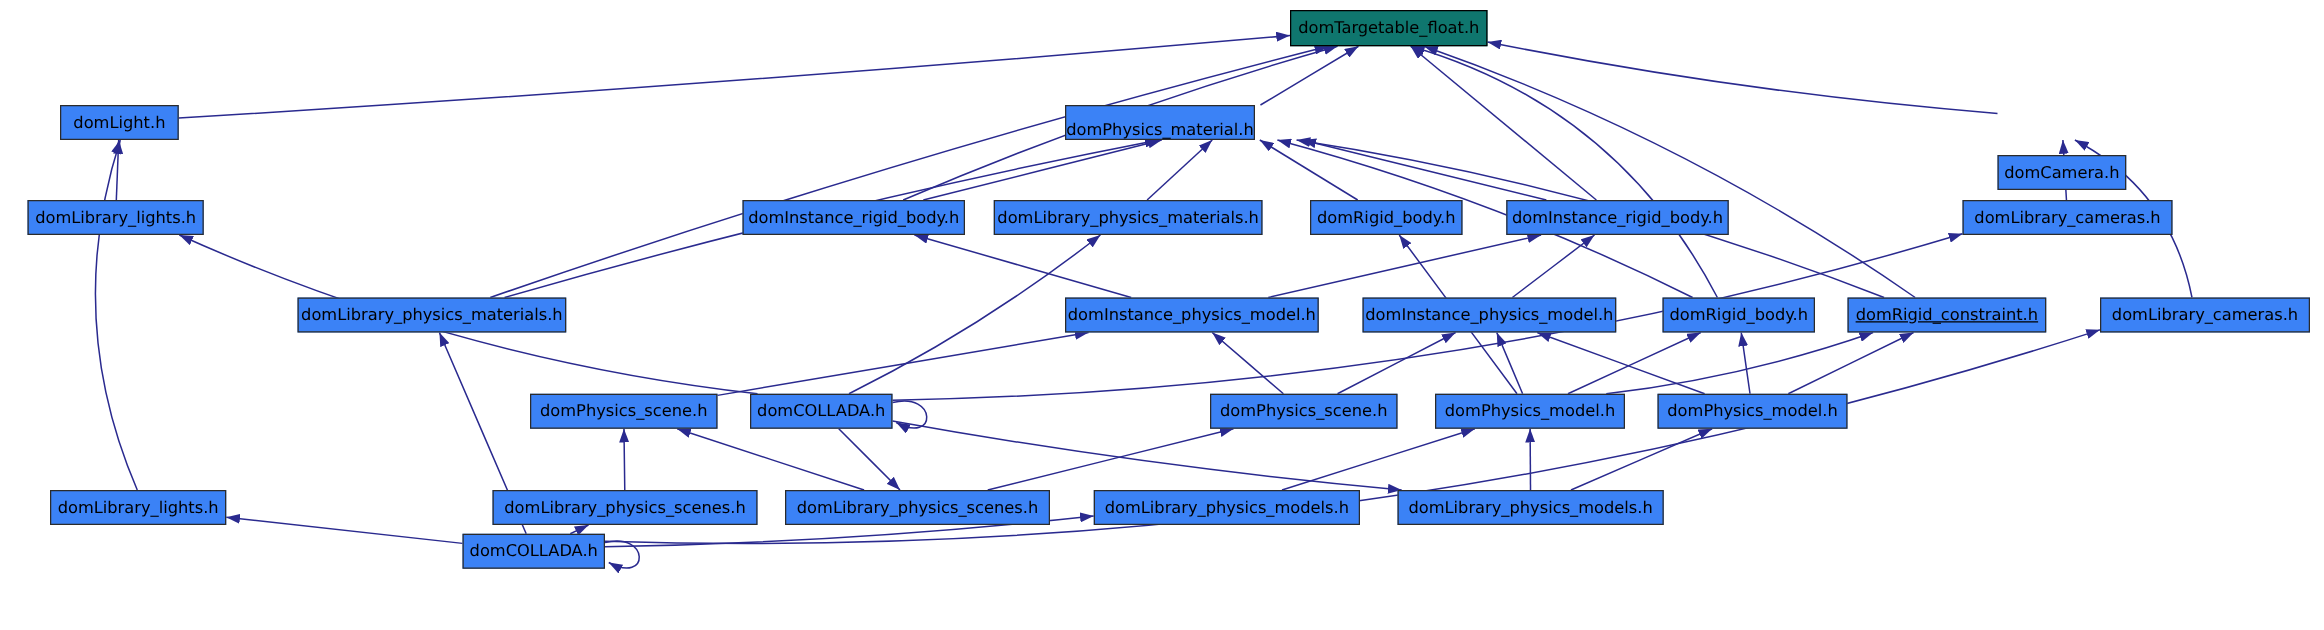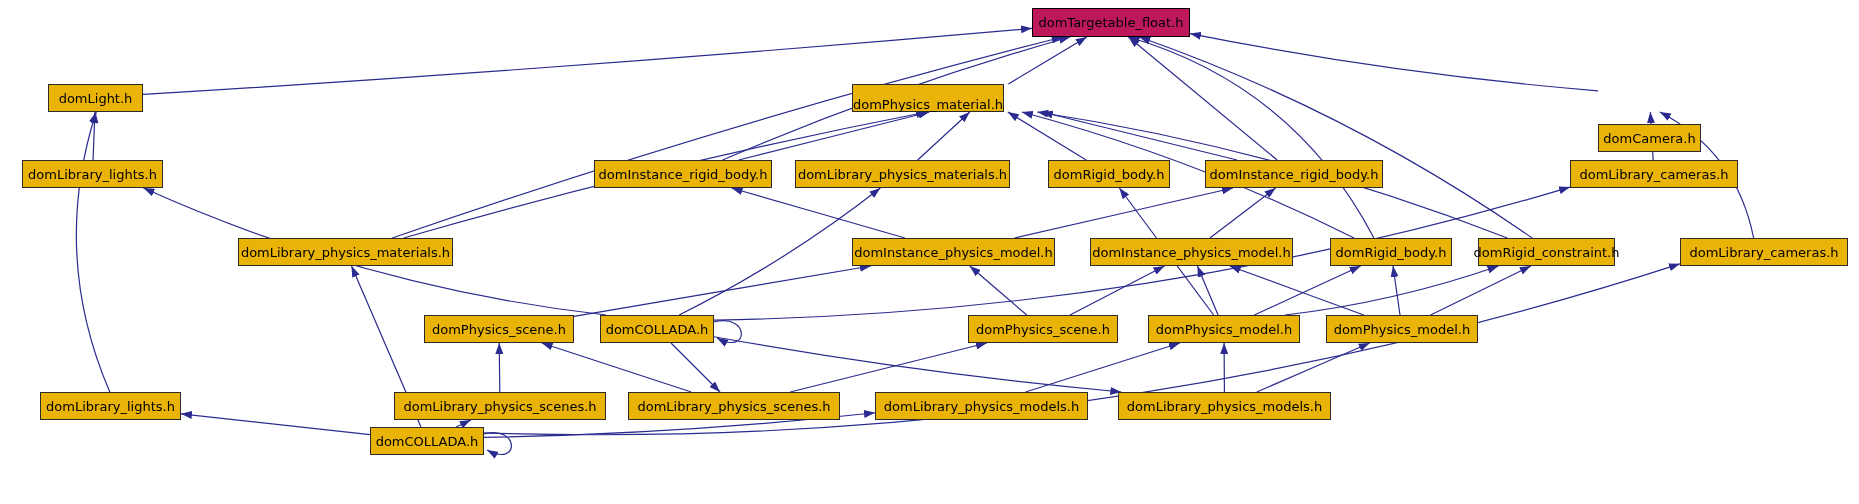--- a/index.html
+++ b/index.html
@@ -7,28 +7,28 @@
     position:relative;
     width:1859px;height:504px;
     background:#ffffff;
     font-family:"DejaVu Sans","Liberation Sans",sans-serif;
     overflow:hidden;
   }
   .canvas svg{position:absolute;left:0;top:0;width:1859px;height:504px;}
   .node{
     position:absolute;
     display:flex;align-items:center;justify-content:center;
-    background:#eab308;
+    background:#3b82f6;
     border:1px solid #2b2b2b;
     box-sizing:border-box;
     font-size:13px;line-height:1;color:#000000;
     white-space:nowrap;
     cursor:pointer;
   }
-  .node.hl{background:#be185d;border:1.5px solid #000000;}
+  .node.hl{background:#0f766e;border:1.5px solid #000000;}
 </style>
 </head>
 <body>
 
 <div class="canvas">
   <svg id="edges" viewBox="0 0 1859 504" xmlns="http://www.w3.org/2000/svg">
     <defs>
       <marker id="arrow" markerUnits="userSpaceOnUse" markerWidth="11" markerHeight="8" refX="11" refY="4" orient="auto">
         <path d="M0,0 L11,4 L0,8 Z" fill="#2a2a8f"></path>
       </marker>
@@ -122,21 +122,21 @@
       </div>
       <div class="node" style="left: 852px; top: 238px; width: 203px; height: 28px;">
         <span>domInstance_physics_model.h</span>
       </div>
       <div class="node" style="left: 1090px; top: 238px; width: 203px; height: 28px;">
         <span>domInstance_physics_model.h</span>
       </div>
       <div class="node" style="left: 1330px; top: 238px; width: 122px; height: 28px;">
         <span>domRigid_body.h</span>
       </div>
-      <div class="node" style="left: 1478px; top: 238px; width: 137px; height: 28px;">
+      <div class="node" style="left: 1478px; top: 238px; width: 159px; height: 28px; text-decoration: underline;">
         <span>domRigid_constraint.h</span>
       </div>
       <div class="node" style="left: 1680px; top: 238px; width: 168px; height: 28px;">
         <span>domLibrary_cameras.h</span>
       </div>
       <div class="node" style="left: 424px; top: 315px; width: 150px; height: 28px;">
         <span>domPhysics_scene.h</span>
       </div>
       <div class="node" style="left: 600px; top: 315px; width: 114px; height: 28px;">
         <span>domCOLLADA.h</span>

